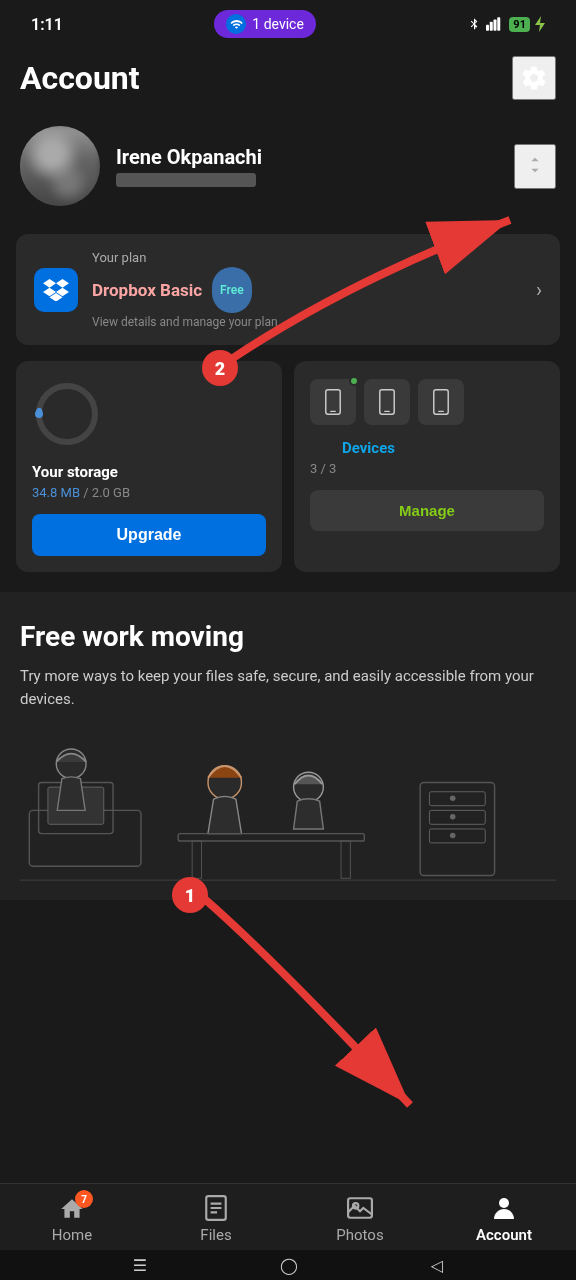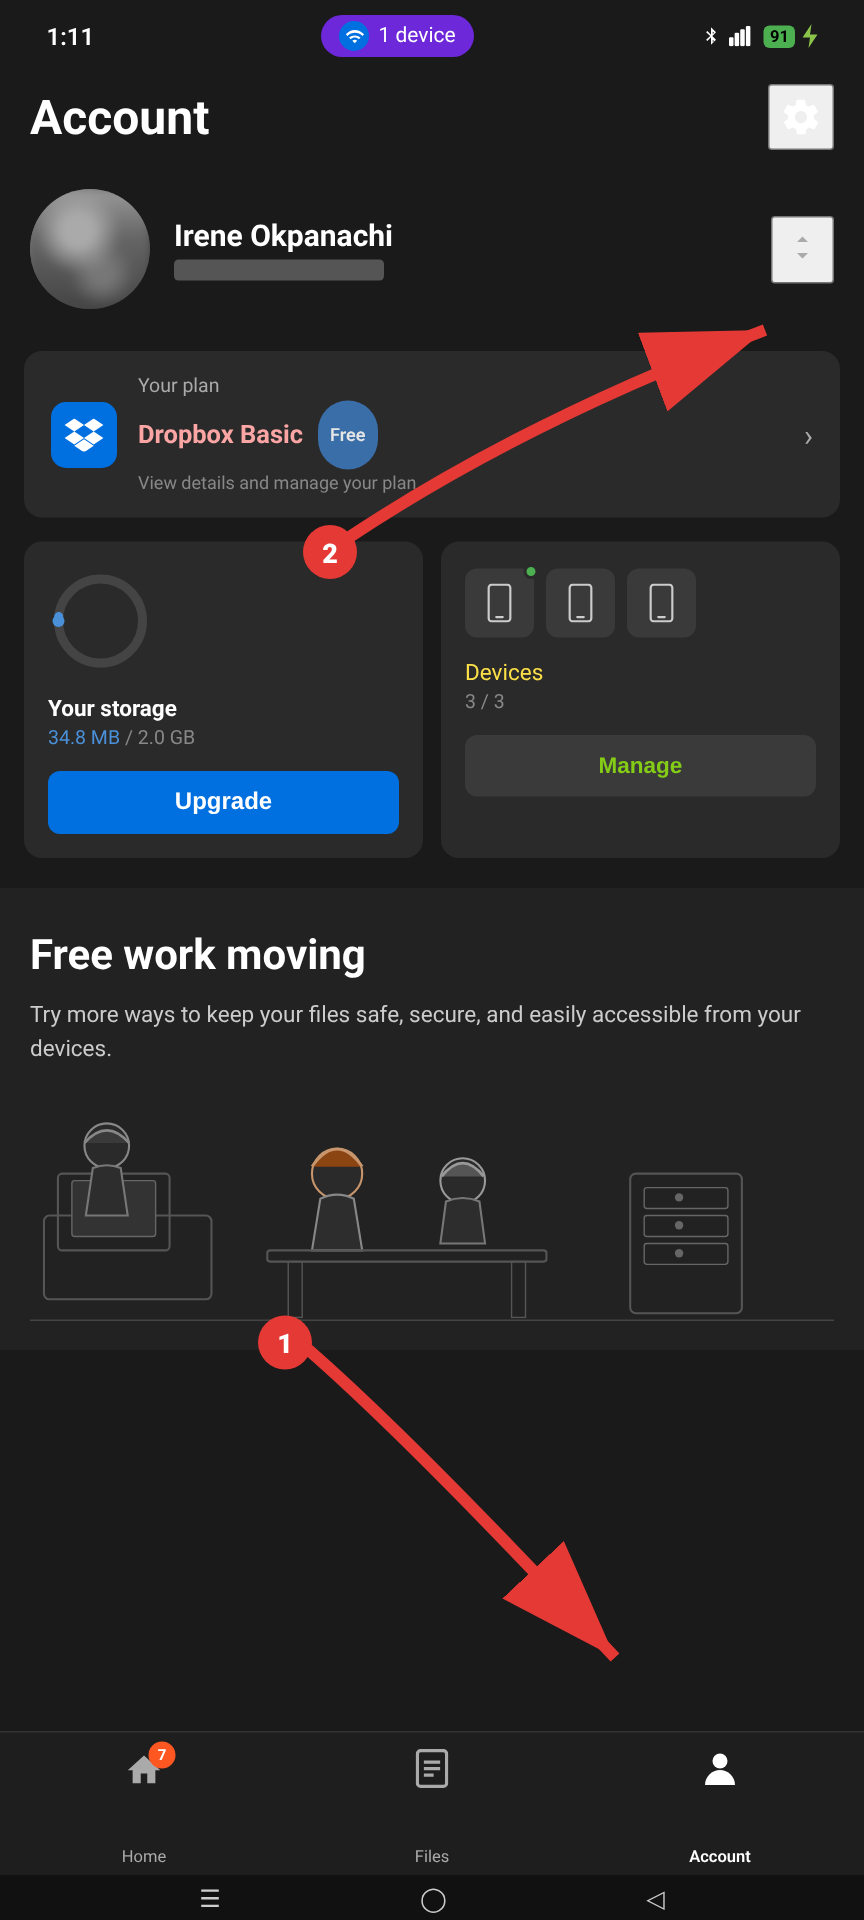--- a/index.html
+++ b/index.html
@@ -153,21 +153,21 @@
       gap: 10px;
       margin: 2px 0;
     }
     .plan-name {
       font-size: 17px;
       font-weight: 700;
       color: #fca5a5;
     }
     .plan-badge {
       background: #3a6ea8;
-      color: #e5e5e5;
+      color: #5eead4;
       font-size: 12px;
       font-weight: 600;
       padding: 16px 8px;
       border-radius: 20px;
     }
     .plan-desc {
       font-size: 12px;
       color: #888;
     }
     .chevron-right {
@@ -242,23 +242,24 @@
     .device-online-dot {
       position: absolute;
       top: -3px; right: -3px;
       width: 10px; height: 10px;
       background: #4caf50;
       border-radius: 50%;
       border: 2px solid #2a2a2a;
     }
     .devices-label {
       font-size: 15px;
-      font-weight: 400;
-      color: #fde047;
+      font-weight: 700;
+      color: #0ea5e9;
       margin-bottom: 4px;
+      margin-left: 32px;
     }
     .devices-count {
       font-size: 13px;
       color: #888;
       margin-bottom: 14px;
     }
     .manage-btn {
       width: 100%;
       background: #3a3a3a;
       color: #84cc16;
@@ -344,23 +345,22 @@
       top: -4px; right: -6px;
       background: #ff5722;
       color: #fff;
       font-size: 10px;
       font-weight: 700;
       width: 18px; height: 18px;
       border-radius: 50%;
       display: flex; align-items: center; justify-content: center;
     }
     .nav-label {
-      font-size: 11px;
+      font-size: 15px;
       color: #aaa;
-      margin-top: 34px;
     }
     .nav-label.active {
       color: #fff;
       font-weight: 600;
     }
 
     
     .sys-nav {
       position: fixed;
       bottom: 0; left: 0;
@@ -591,20 +591,30 @@
   <div class="nav-item">
     <div class="nav-icon-wrap">
       <svg width="22" height="26" viewBox="0 0 20 24" fill="none" stroke="#aaa" stroke-width="2">
         <rect x="1" y="1" width="18" height="22" rx="2"></rect>
         <path d="M5 8h10M5 12h10M5 16h6"></path>
       </svg>
     </div>
     <span class="nav-label">Files</span>
   </div>
 
+  <div class="nav-item">
+    <div class="nav-icon-wrap">
+      <svg width="26" height="22" viewBox="0 0 24 20" fill="none" stroke="#aaa" stroke-width="2">
+        <rect x="1" y="1" width="22" height="18" rx="2"></rect>
+        <circle cx="8" cy="8" r="2.5"></circle>
+        <path d="M1 14l6-6 5 5 3-3 8 6"></path>
+      </svg>
+    </div>
+    <span class="nav-label">Photos</span>
+  </div>
 
   <div class="nav-item">
     <div class="nav-icon-wrap">
       <svg width="24" height="26" viewBox="0 0 24 26" fill="#fff">
         <circle cx="12" cy="8" r="5"></circle>
         <path d="M2 24c0-5.5 4.5-10 10-10s10 4.5 10 10"></path>
       </svg>
     </div>
     <span class="nav-label active">Account</span>
   </div>

